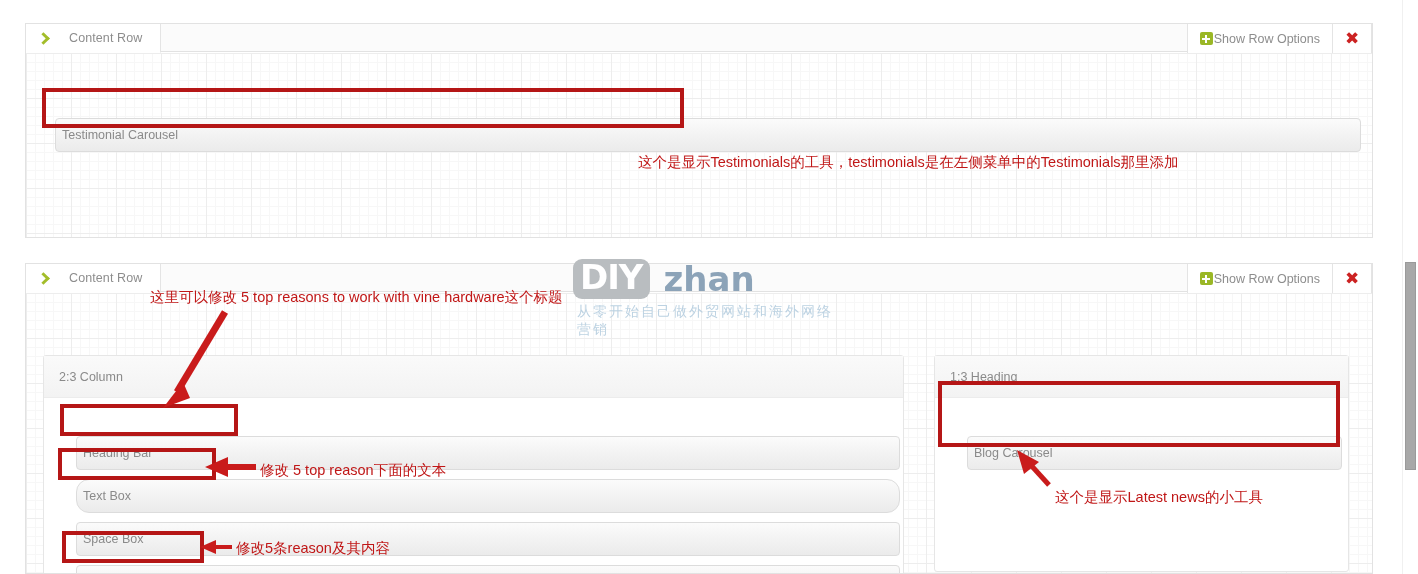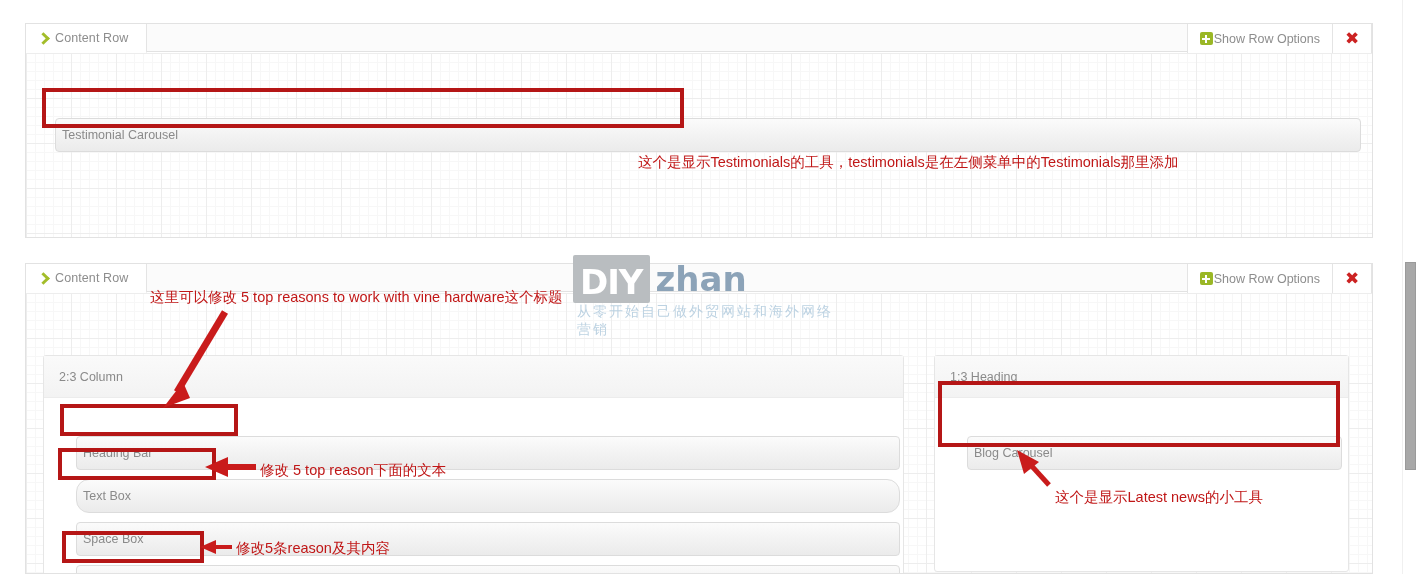--- a/index.html
+++ b/index.html
@@ -40,21 +40,21 @@
     position: absolute;
     left: 0;
     top: 0;
     height: 29px;
     padding: 0 18px 0 12px;
     background: #ffffff;
     border-right: 1px solid #e4e4e4;
     border-bottom: 1px solid #ffffff;
     display: flex;
     align-items: center;
-    gap: 7px;
+    gap: 21px;
     white-space: nowrap;
   }
   .row-tab .tab-label {
     font-size: 12.5px;
     color: #8d8d8d;
     letter-spacing: .1px;
   }
   .chevron-right {
     display: inline-block;
     width: 9px;
@@ -203,30 +203,30 @@
     display: flex;
     align-items: center;
     height: 44px;
   }
   .wm-diy {
     background: #b9bdc0;
     color: #ffffff;
     font-size: 34px;
     font-weight: bold;
     letter-spacing: -1px;
-    padding: 10px 7px 3px 7px;
-    border-radius: 2px;
+    padding: 1px 7px 3px 7px;
+    border-radius: 9px;
     line-height: 1.05;
     font-family: "DejaVu Sans", sans-serif;
   }
   .wm-zhan {
     color: #8ca3b8;
     font-size: 34px;
     font-weight: bold;
-    margin-left: 6px;
+    margin-left: 14px;
     font-family: "DejaVu Sans", sans-serif;
   }
   .wm-com {
     color: #9a9fa3;
     font-size: 34px;
     font-weight: bold;
     font-family: "DejaVu Sans", sans-serif;
   }
   .wm-line2 {
     color: #bcd2e2;

